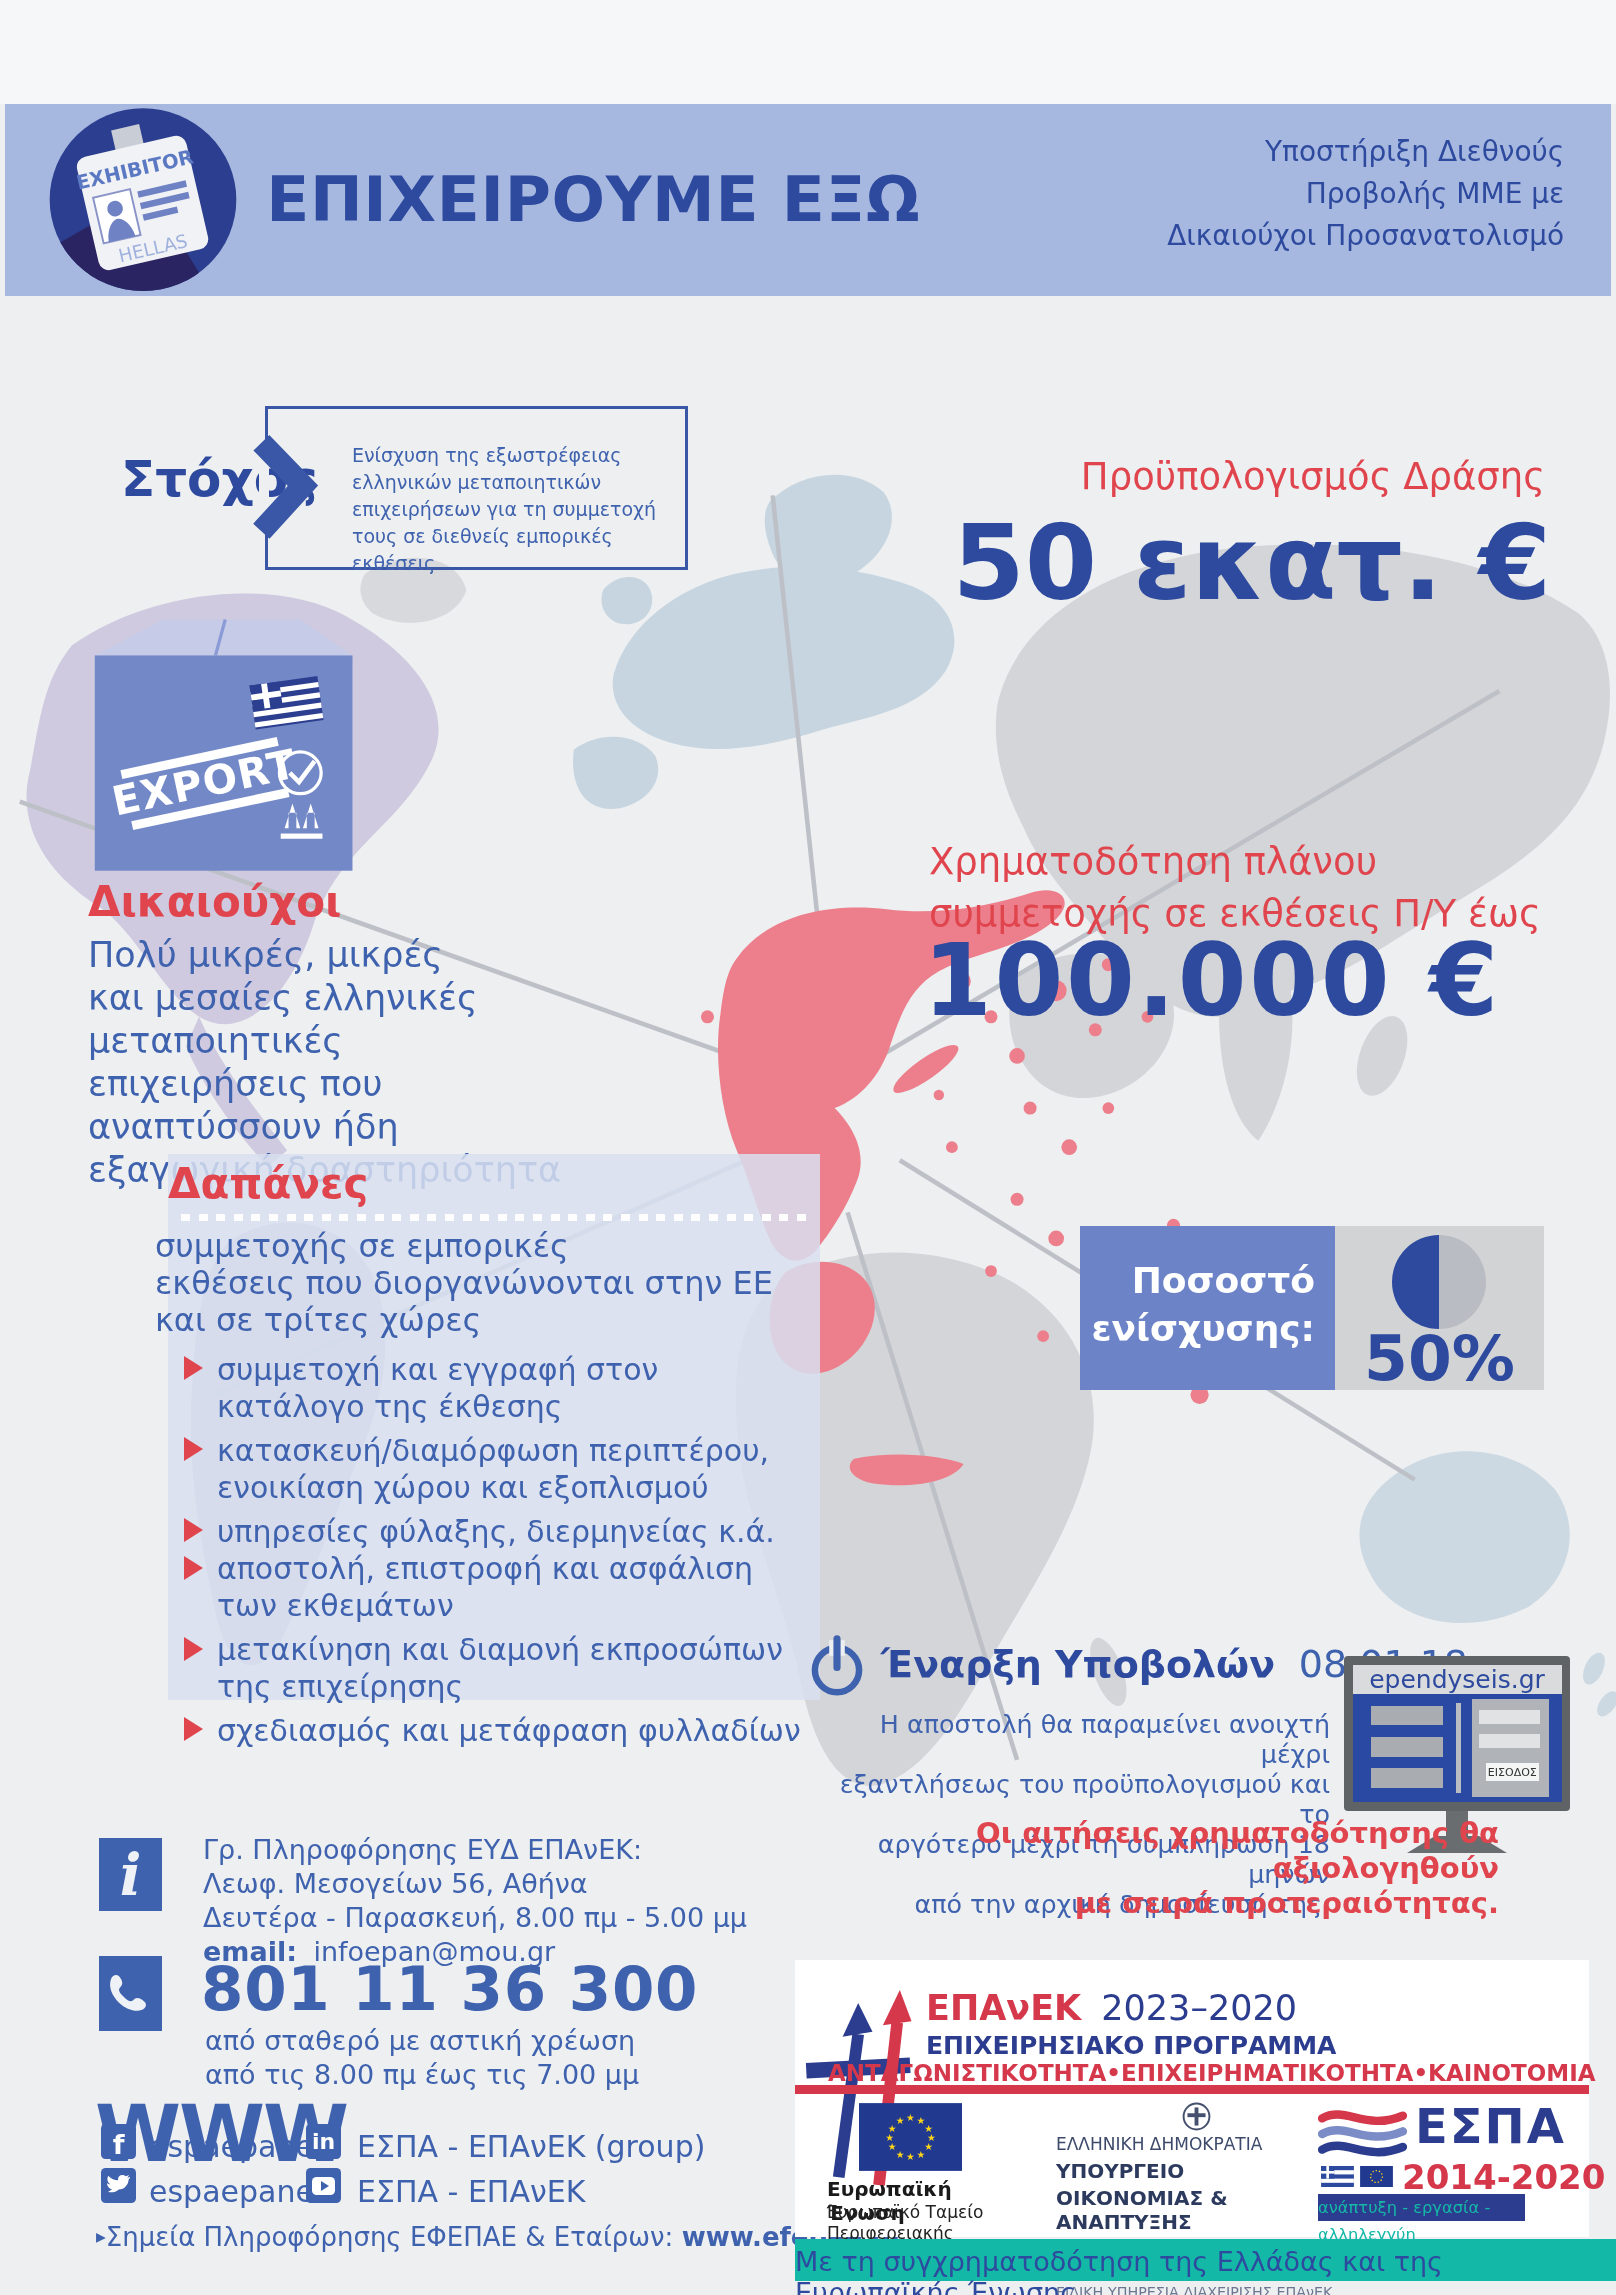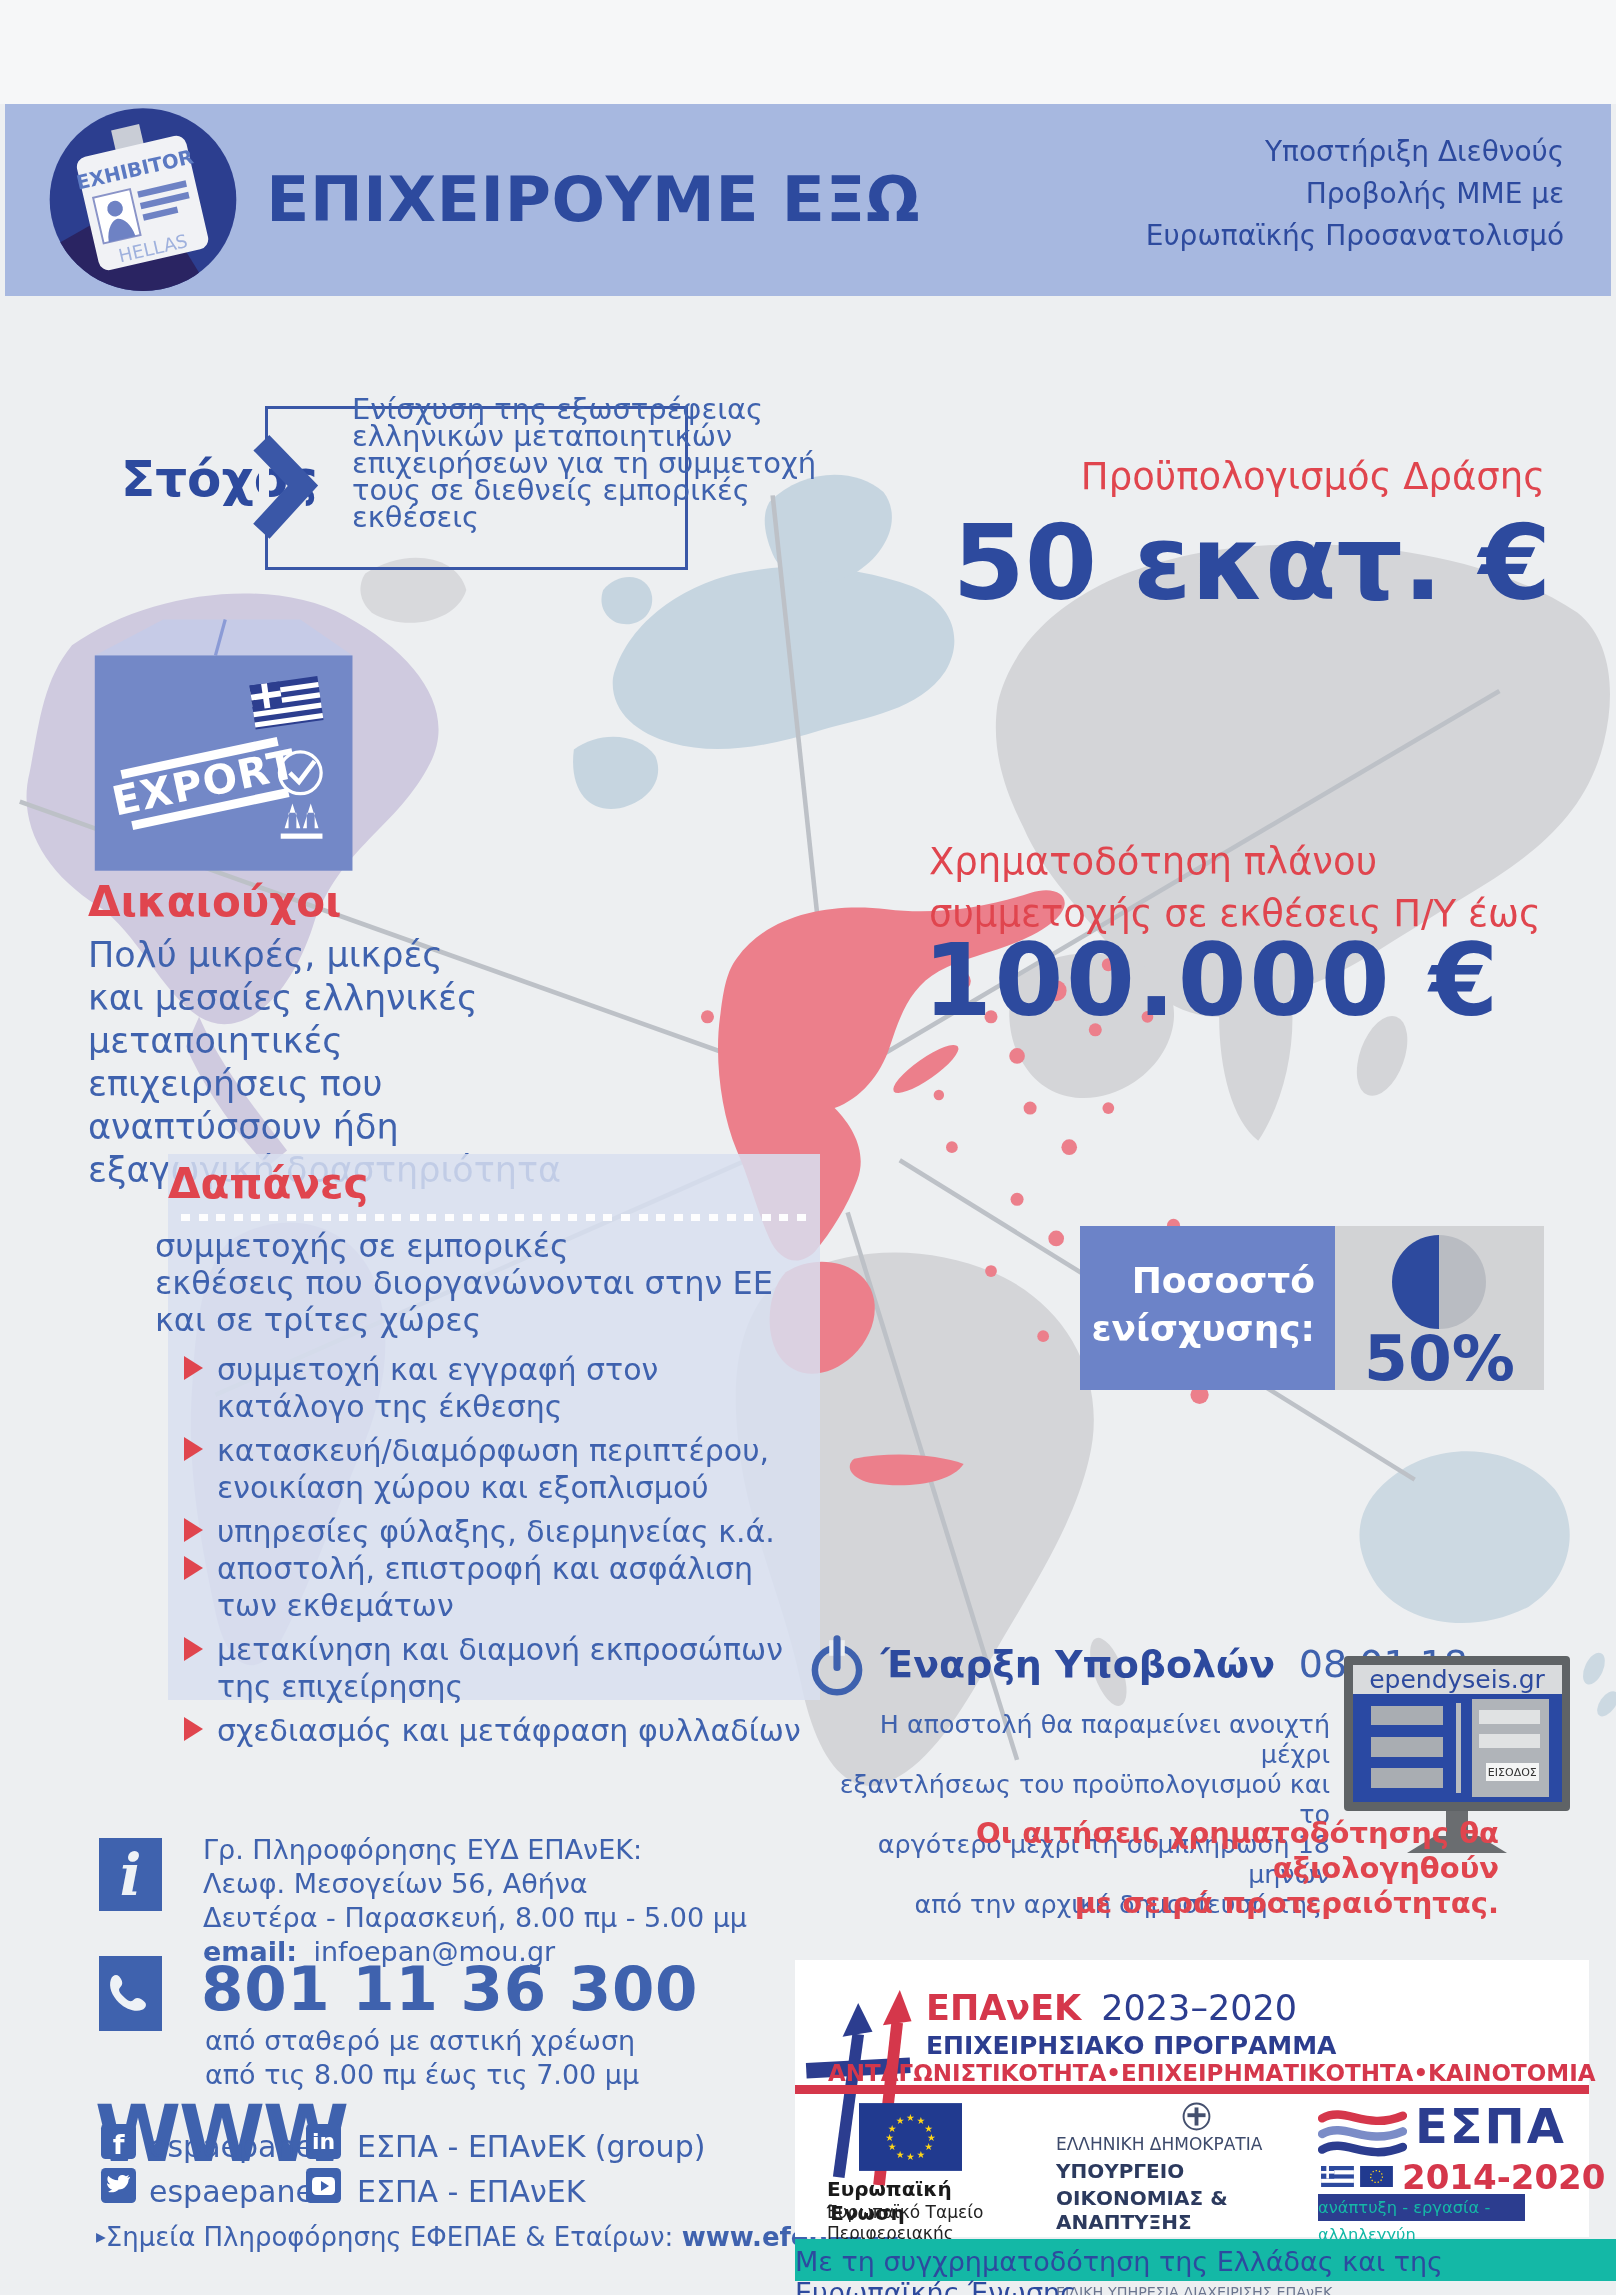--- a/index.html
+++ b/index.html
@@ -108,31 +108,31 @@
           <rect x="146" y="146" width="76" height="10" fill="#6e82c4"></rect>
           <rect x="146" y="164" width="54" height="10" fill="#6e82c4"></rect>
           <text x="150" y="228" text-anchor="middle" font-size="28" fill="#9fb1dd" font-family="DejaVu Sans">HELLAS</text>
         </g>
       </g>
     </svg>
     <div class="abs navy b" style="left:261px;top:59px;font-size:63px;letter-spacing:0.7px;">ΕΠΙΧΕΙΡΟΥΜΕ ΕΞΩ</div>
     <div class="abs navy tright tright" style="right:47px;top:27px;width:456px;text-align:right;font-size:28px;line-height:42px;">
       <div>Υποστήριξη Διεθνούς</div>
       <div>Προβολής ΜΜΕ με</div>
-      <div>Ευρωπαϊκής Προσανατολισμό</div>
+      <div>Δικαιούχοι Προσανατολισμό</div>
     </div>
   </div>
 
   <div class="abs navy b" style="left:121px;top:450px;font-size:50px;">Στόχος</div>
   <div class="abs" style="left:265px;top:406px;width:417px;height:158px;border:3.3px solid #3a57a7;"></div>
   <div class="abs" style="left:259px;top:443px;width:10.4px;height:85px;background:var(--page-bg,#edeff1);"></div>
   <svg class="abs" style="left:252px;top:435px;" width="85" height="104" viewBox="0 0 130 160">
     <polyline points="14,12 78,78 14,148" fill="none" stroke="#3a57a7" stroke-width="34"></polyline>
   </svg>
-  <div class="abs blue" style="left:352px;top:396px;font-size:29px;line-height:27px;">
+  <div class="abs blue" style="left:352px;top:442px;font-size:19px;line-height:27px;">
     <div>Ενίσχυση της εξωστρέφειας</div>
     <div>ελληνικών μεταποιητικών</div>
     <div>επιχειρήσεων για τη συμμετοχή</div>
     <div>τους σε διεθνείς εμπορικές</div>
     <div>εκθέσεις</div>
   </div>
 
   <div class="abs red" style="left:893px;top:455px;width:652px;text-align:right;font-size:37px;">Προϋπολογισμός Δράσης</div>
   <div class="abs navy b" style="left:893px;top:502px;width:658px;text-align:right;font-size:104px;">50 εκατ. €</div>
 

